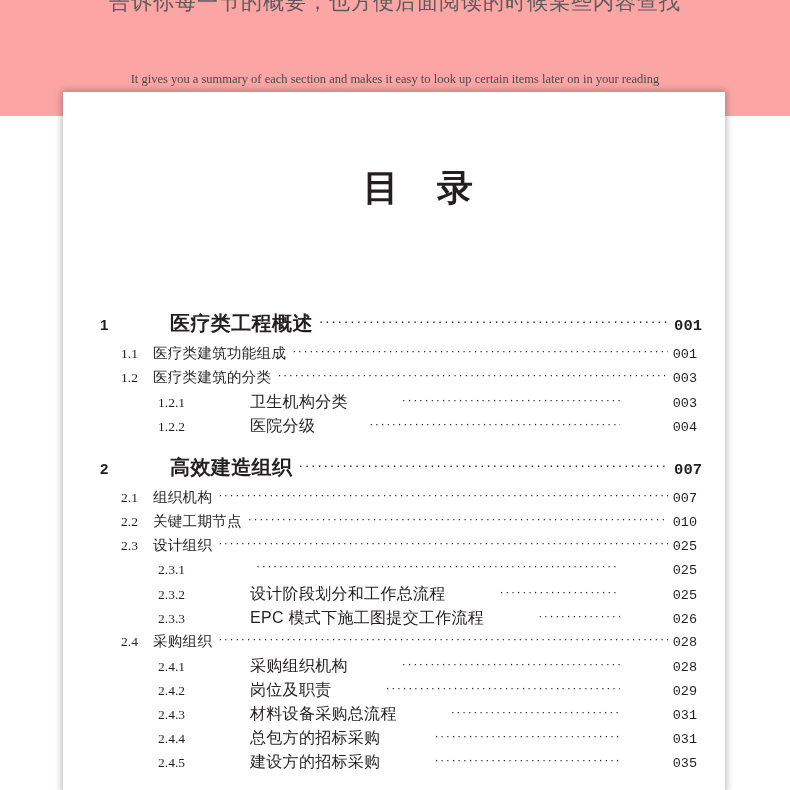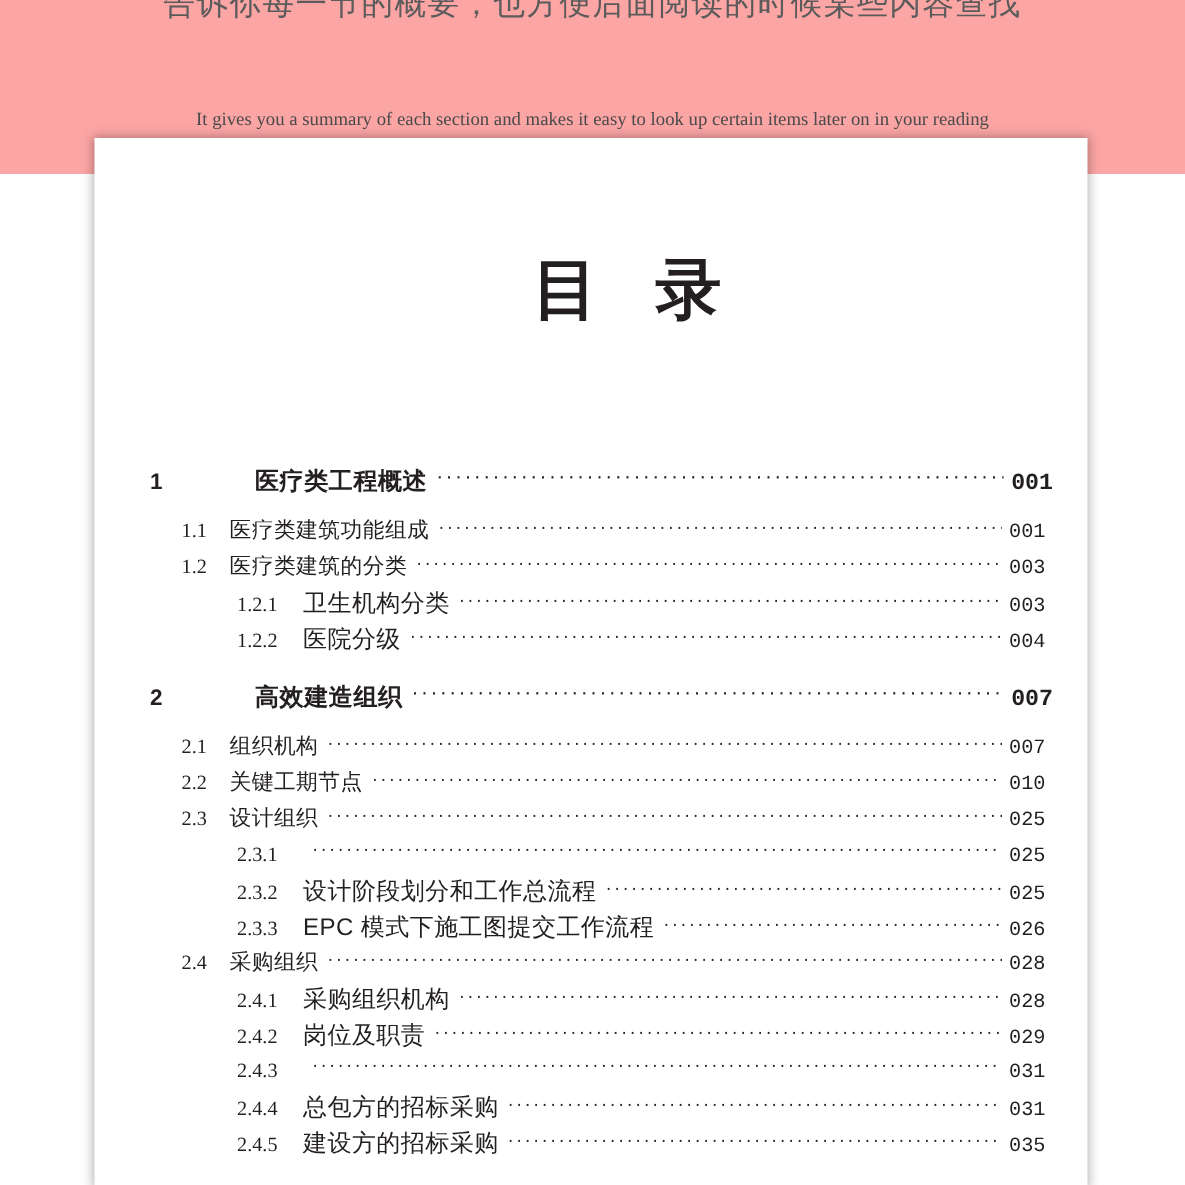--- a/index.html
+++ b/index.html
@@ -63,21 +63,21 @@
   }
 
   .toc-title {
     position: absolute;
     left: 0;
     top: 72px;
     width: 712px;
     text-align: center;
     font-family: "Liberation Sans", "DejaVu Sans", sans-serif;
     font-weight: bold;
-    font-size: 44px;
+    font-size: 36px;
     letter-spacing: 2px;
     color: #231f20;
   }
   .toc-title .gap { display: inline-block; width: 36px; }
 
   
   .toc-list {
     position: absolute;
     left: 0;
     top: 218px;
@@ -133,21 +133,21 @@
     padding-left: 37px;
     padding-right: 23px;
     font-size: 15.5px;
   }
   .lvl1 .num {
     font-family: "Liberation Sans", "DejaVu Sans", sans-serif;
     font-weight: bold;
     font-size: 15px;
     width: 22px;
   }
-  .lvl1 .label { font-weight: bold; font-size: 16px; letter-spacing: 0.4px; padding-left: 48px; }
+  .lvl1 .label { font-weight: bold; font-size: 20px; letter-spacing: 0.4px; padding-left: 48px; }
   .lvl1 .page  { font-weight: bold; font-size: 15.5px; }
   .lvl1 .leader::before { font-size: 14px; letter-spacing: 1.6px; }
 
   
   .lvl2 {
     height: 24px;
     padding-left: 58px;
     padding-right: 28px;
     font-size: 13.5px;
   }
@@ -155,20 +155,21 @@
   .lvl2 .label { font-size: 14.5px; letter-spacing: 0.3px; text-align: center; }
   .lvl2 .page  { font-size: 13.5px; }
   .lvl2 .leader::before { font-size: 12.5px; letter-spacing: 1.5px; }
 
   
   .lvl3 {
     height: 24px;
     padding-left: 95px;
     padding-right: 28px;
     font-size: 13.5px;
+    gap: 48px;
   }
   .lvl3 .num   { width: 44px; font-size: 13.5px; }
   .lvl3 .label { font-size: 16px; letter-spacing: 0.3px; }
   .lvl3 .page  { font-size: 13.5px; }
   .lvl3 .leader::before { font-size: 12.5px; letter-spacing: 1.5px; }
 
   .spacer-lg { height: 14px; }
 </style>
 </head>
 <body>
@@ -270,20 +271,21 @@
         <span class="page">028</span>
       </div>
       <div class="toc-row lvl3">
         <span class="num">2.4.2</span>
         <span class="label">岗位及职责</span>
         <span class="leader"></span>
         <span class="page">029</span>
       </div>
       <div class="toc-row lvl3">
         <span class="num">2.4.3</span>
+        <span class="label">材料设备采购总流程</span>
         <span class="leader"></span>
         <span class="page">031</span>
       </div>
       <div class="toc-row lvl3">
         <span class="num">2.4.4</span>
         <span class="label">总包方的招标采购</span>
         <span class="leader"></span>
         <span class="page">031</span>
       </div>
       <div class="toc-row lvl3">

